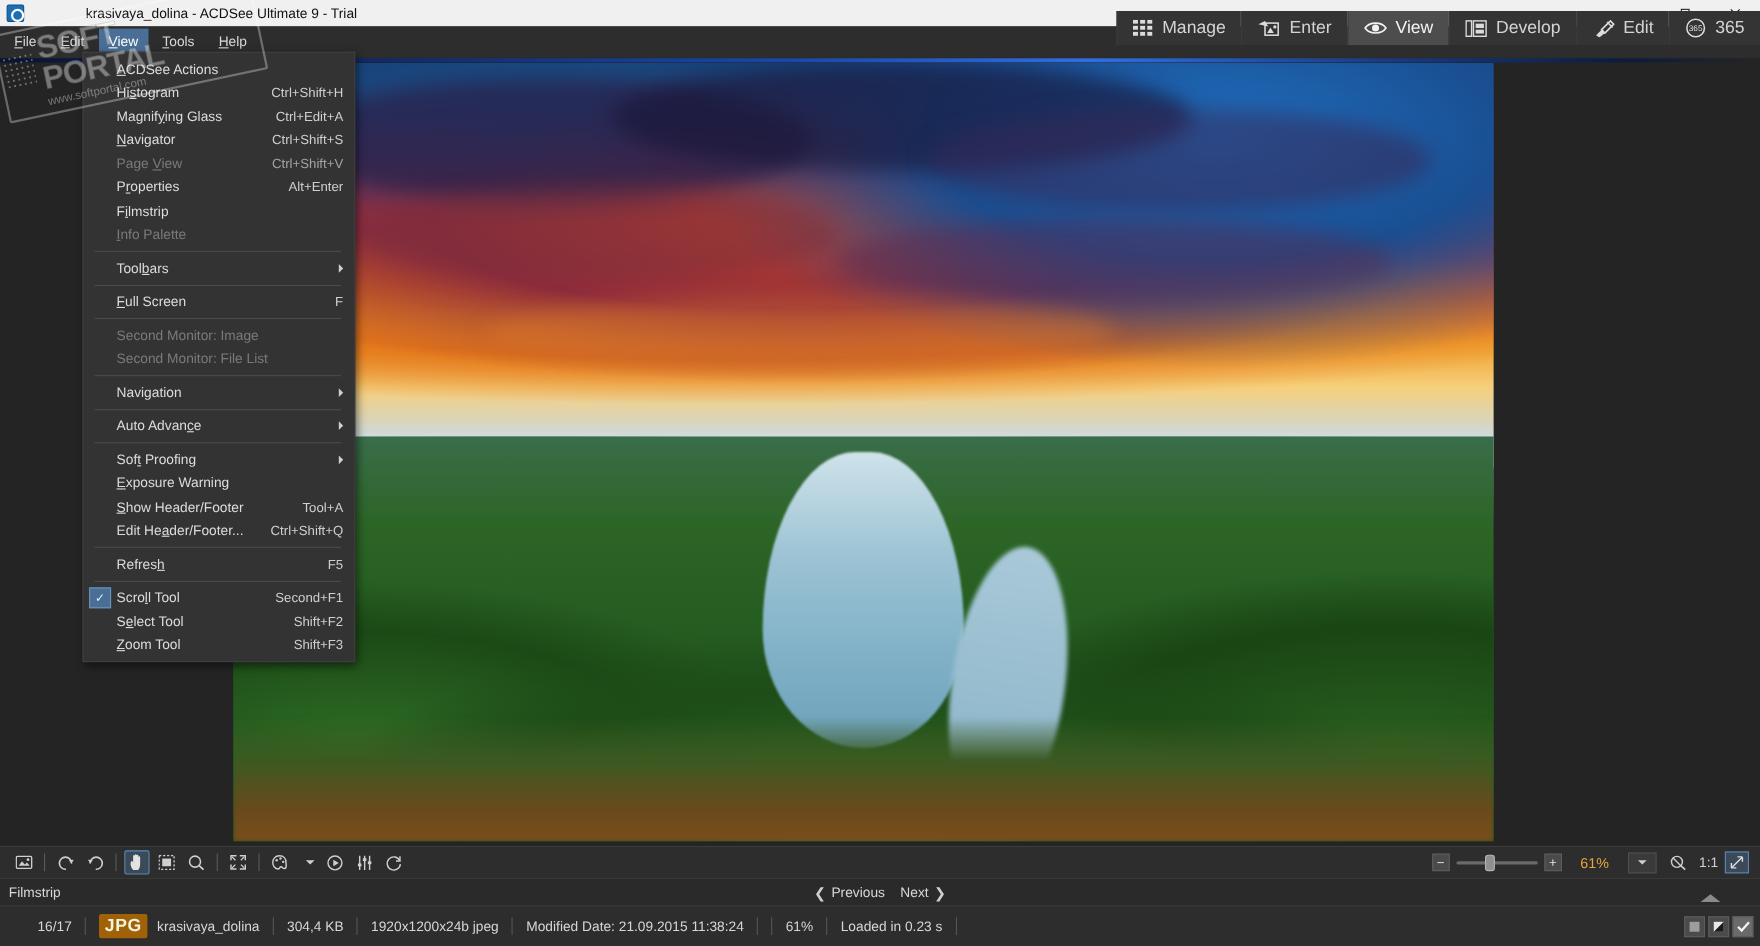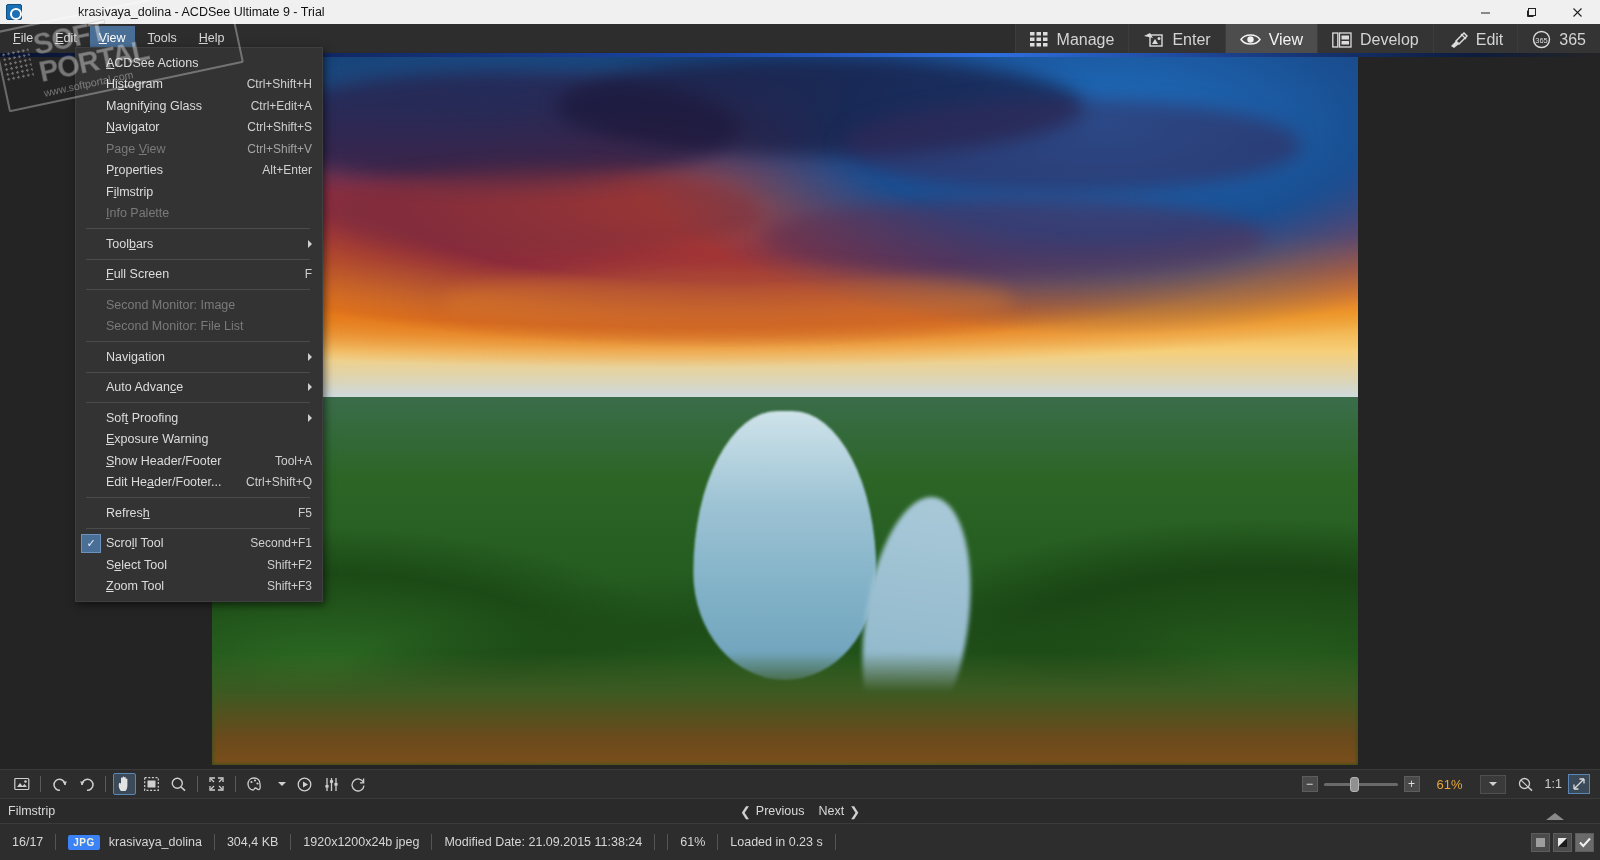--- a/index.html
+++ b/index.html
@@ -39,21 +39,21 @@
     background:#2d2d2d; display:flex; align-items:center;
   }
   .menu-root {
     padding:5px 9px; font-size:12.5px; color:#d8d8d8; cursor:default;
     margin-left:4px;
   }
   .menu-root u { text-decoration:underline; }
   .menu-root.active { background:#4a6f96; color:#fff; }
 
   .modebar {
-    position:absolute; top:24px; right:0; height:31px; display:flex; align-items:stretch;
+    position:absolute; top:10px; right:0; height:31px; display:flex; align-items:stretch;
   }
   .mode-tab {
     display:flex; align-items:center; gap:8px; padding:0 14px;
     color:#d4d4d4; font-size:16px; border-left:1px solid #3c3c3c;
     background:#343434; cursor:default;
   }
   .mode-tab:first-child{ border-left:1px solid #3c3c3c; }
   .mode-tab.active { background:#4d4d4d; color:#f2f2f2; }
   .mode-tab .glyph { display:flex; align-items:center; }
 
@@ -203,26 +203,26 @@
   }
   .filmstrip .fs-label { padding-left:8px; color:#d8d8d8; font-size:12.5px; }
   .nav-wrap { position:absolute; left:50%; transform:translateX(-50%); display:flex; align-items:center; gap:14px; }
   .navbtn { display:flex; align-items:center; gap:5px; color:#d8d8d8; font-size:12.5px; }
   .navbtn .ch { color:#cfcfcf; font-size:13px; }
 
   
   .statusbar {
     position:absolute; top:823px; left:0; width:1600px; height:37px;
     background:#2d2d2d; border-top:1px solid #3a3a3a;
-    display:flex; align-items:center; font-size:12.5px; color:#d6d6d6;
+    display:flex; align-items:center; font-size:12.5px; color:#d6d6d6;padding-left:22px;
   }
   .sb-cell { padding:0 12px; white-space:nowrap; }
   .sb-sep { width:1px; height:16px; background:#555; }
   .jpgbadge {
-    background:#3b82f6; color:#f2f2dc; font-size:10px; font-weight:bold;
+    background:#a16207; color:#f2f2dc; font-size:16px; font-weight:bold;
     padding:2px 5px; border-radius:2px; letter-spacing:.5px;
   }
   .sb-right { margin-left:auto; display:flex; align-items:center; gap:3px; padding-right:6px; }
   .vmode {
     width:19px;height:19px; background:#4b4b4b; border:1px solid #5d5d5d;
     display:flex;align-items:center;justify-content:center;
   }
   .vmode.active { background:#6a6a6a; }
   .uparrow{
     position:absolute; right:36px; top:-11px; width:0;height:0;

